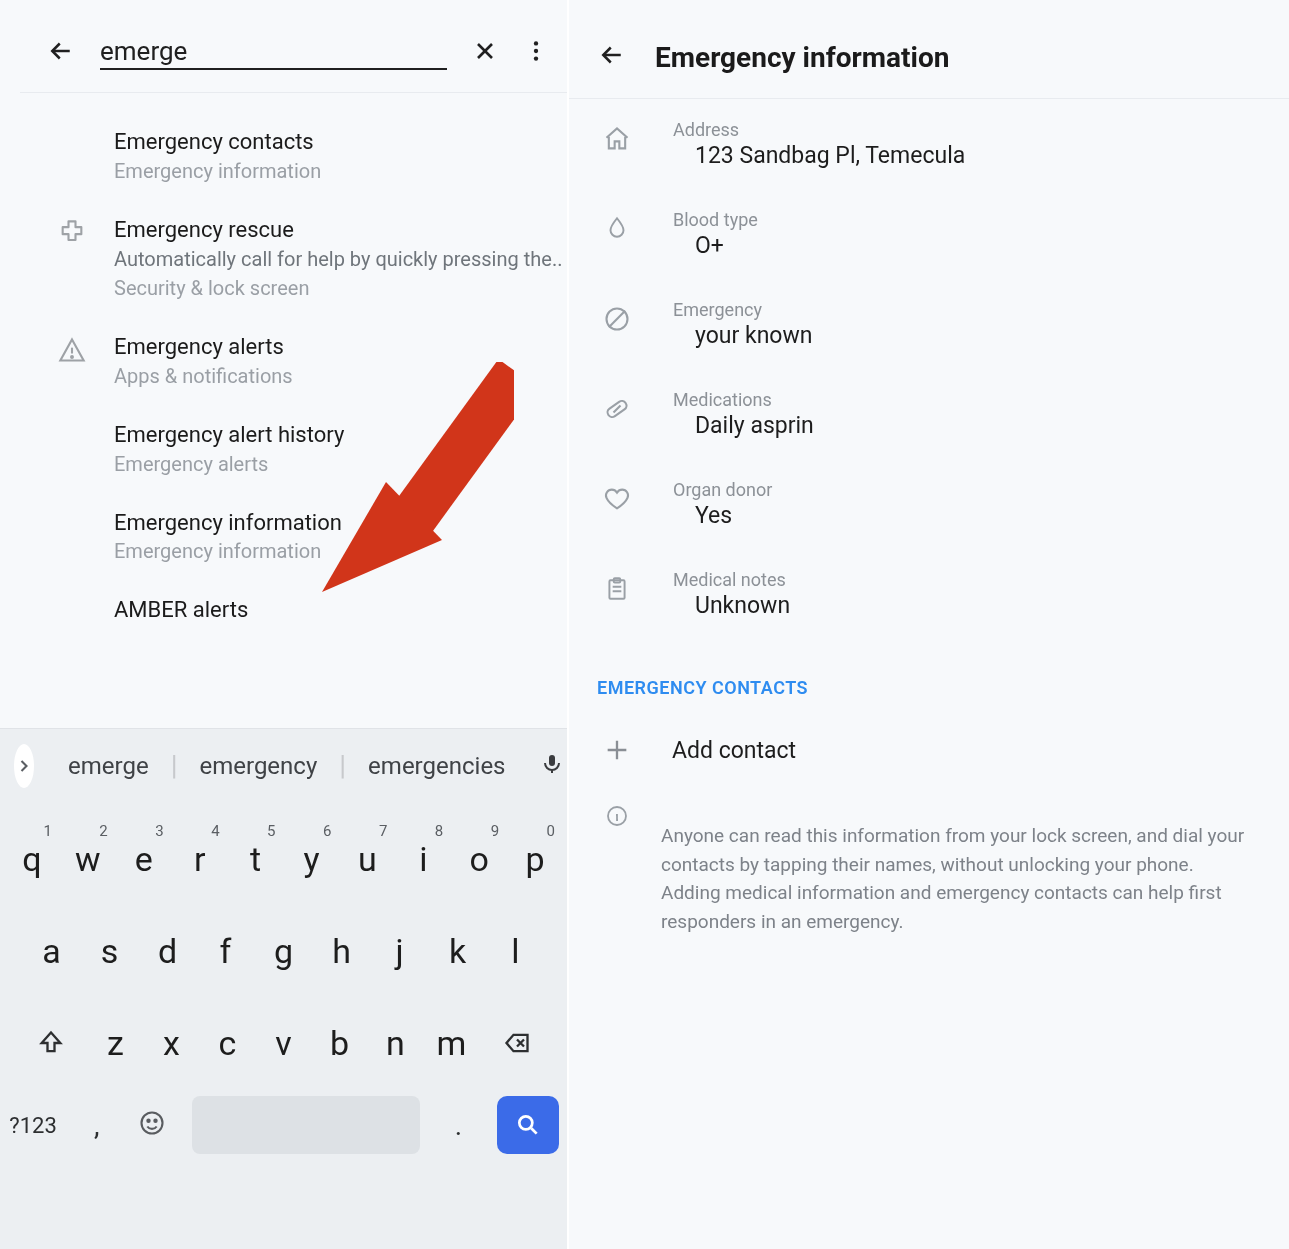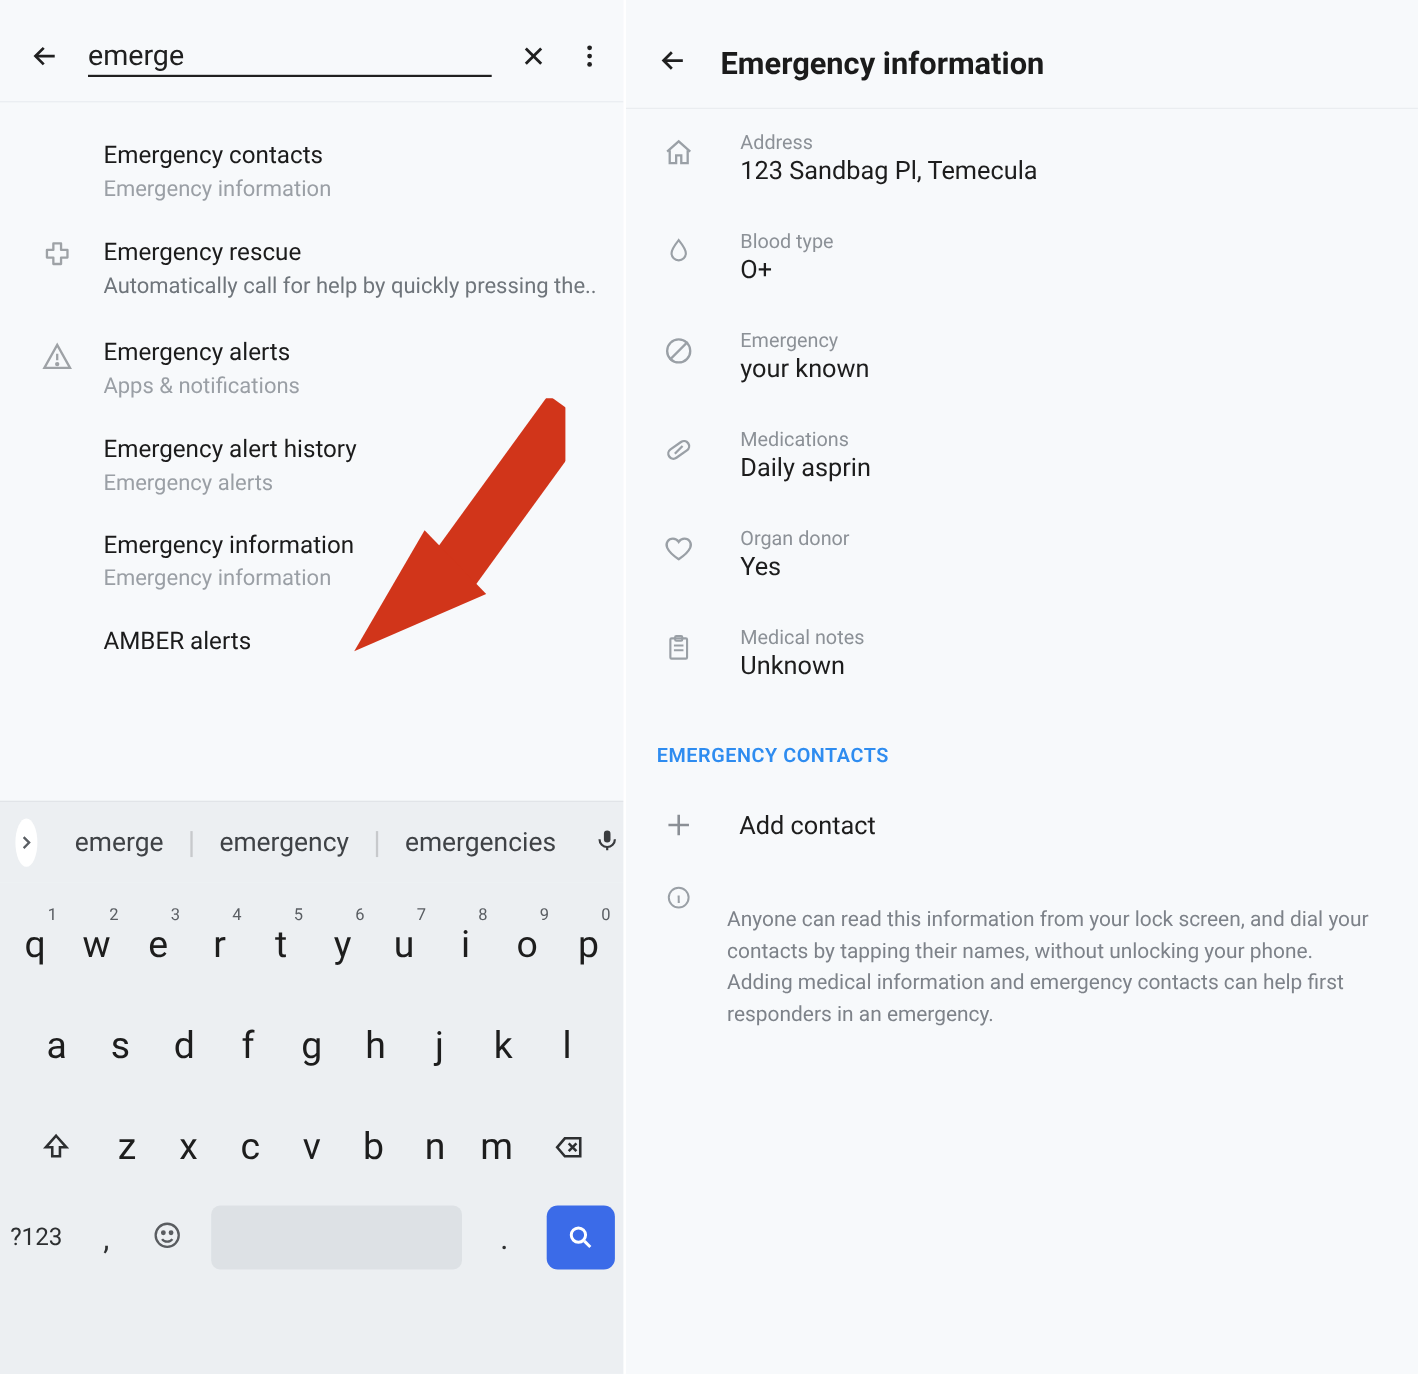--- a/index.html
+++ b/index.html
@@ -10,21 +10,21 @@
     height: 1249px;
     display: flex;
     overflow: hidden;
   }
   .pane {
     background: #f7f9fb;
     height: 100%;
     position: relative;
     overflow: hidden;
   }
-  .pane-left { width: 567px; }
+  .pane-left { width: 567px; padding-left: 20px; }
   .pane-right { width: 722px; border-left: 2px solid #fff; }
 
   
   .search-header {
     display: flex;
     align-items: center;
     padding: 36px 18px 22px 26px;
     gap: 24px;
     border-bottom: 1px solid #e8ebef;
   }
@@ -121,21 +121,21 @@
   }
   .r-header h1 { font-size:28px; font-weight:700; color:#1b1b1b; }
 
   .info-list { padding: 0 20px; }
   .info-row {
     display:flex; align-items:flex-start; gap:36px;
     padding: 20px 8px;
   }
   .info-icon { width:40px; flex:0 0 40px; display:flex; justify-content:center; color:#9aa0a6; padding-top:6px; }
   .info-label { font-size:18px; color:#8c9197; margin-bottom:2px; }
-  .info-value { font-size:23px; color:#1d1d1d; }
+  .info-value { font-size:23px; color:#1d1d1d;margin-left:22px; }
 
   .section-title {
     color:#2e8cf0;
     font-size:18px;
     letter-spacing: 0.5px;
     font-weight:600;
     padding: 38px 28px 10px;
   }
 
   .add-row {
@@ -193,20 +193,21 @@
 
     <div class="result-item">
       <div class="result-icon">
         <svg width="28" height="28" viewBox="0 0 24 24" fill="none" stroke="currentColor" stroke-width="1.8">
             <path d="M9 2h6v5h5v6h-5v5H9v-5H4V7h5z" stroke-linejoin="round"></path>
           </svg>
       </div>
       <div class="result-text">
         <div class="title">Emergency rescue</div>
         <div class="desc">Automatically call for help by quickly pressing the..</div>
+        <div class="src">Security &amp; lock screen</div>
       </div>
     </div>
 
     <div class="result-item">
       <div class="result-icon">
         <svg width="28" height="28" viewBox="0 0 24 24" fill="none" stroke="currentColor" stroke-width="1.8">
             <path d="M12 3l10 18H2z"></path>
             <path d="M12 10v5"></path>
             <circle cx="12" cy="18" r="0.8" fill="currentColor"></circle>
           </svg>

